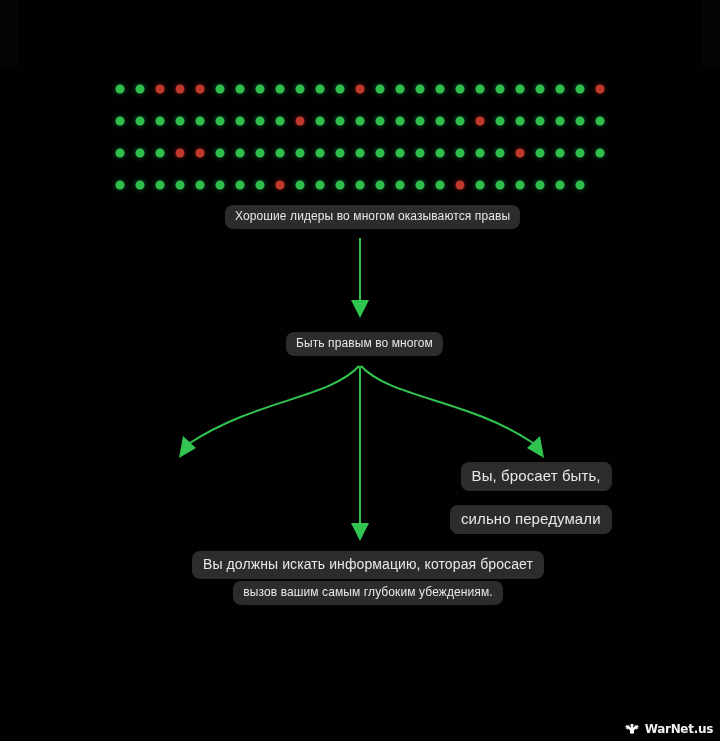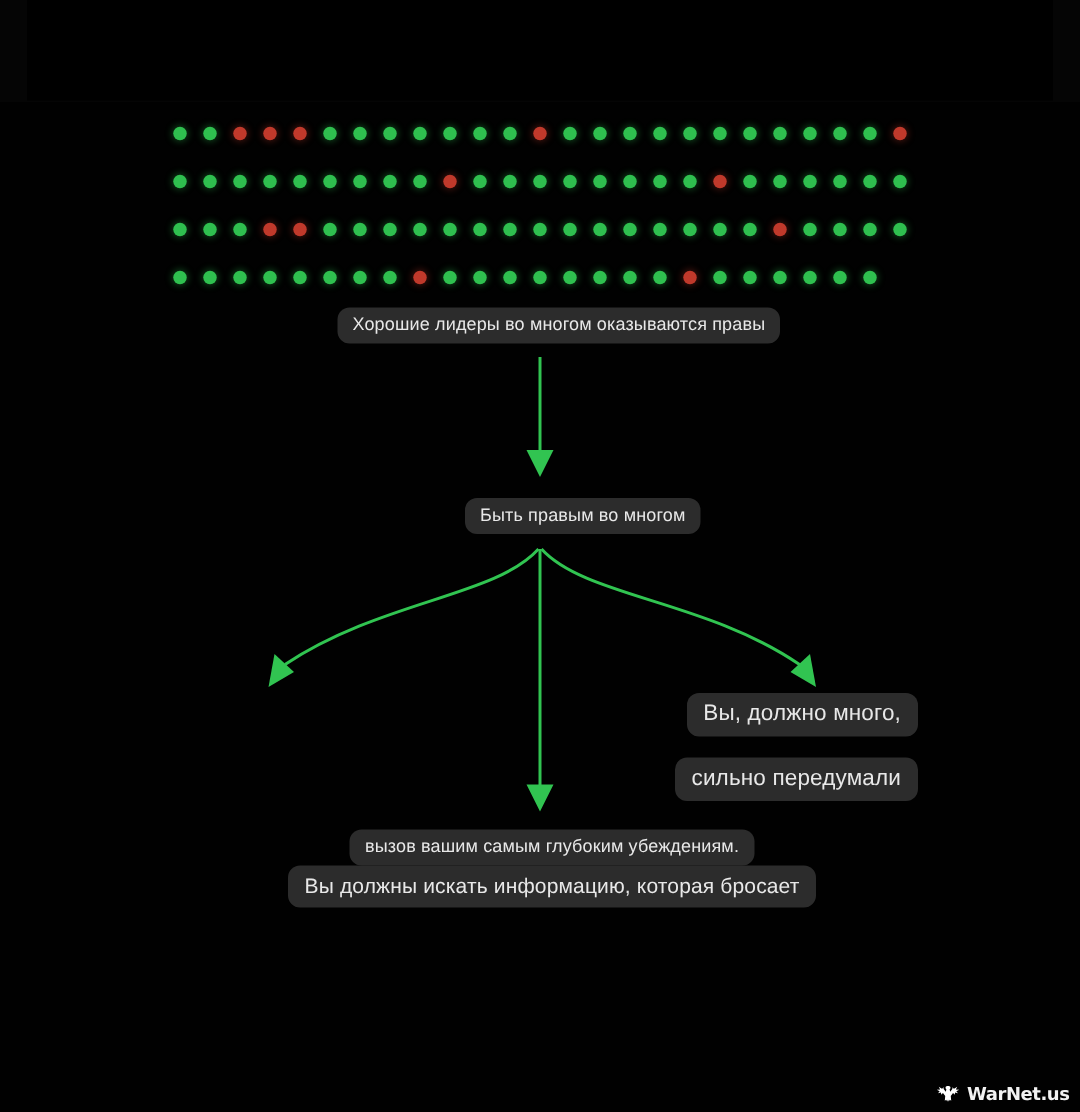--- a/index.html
+++ b/index.html
@@ -107,21 +107,20 @@
     left: 225px;
     top: 205px;
     align-items: center;
     justify-content: center;
   }
   
   #node-middle {
     left: 286px;
     top: 332px;
     align-items: center;
-    margin-left: 24px;
   }
   
   #node-left {
     left: 129px;
     top: 464px;
     align-items: flex-start;
   }
   #node-left .chip.line2 {
     margin-top: 2px;
     margin-left: 6px;
@@ -309,27 +308,27 @@
   <div class="chip-group" id="node-top">
     <div class="chip">Хорошие лидеры во многом оказываются правы</div>
   </div>
 
   <div class="chip-group" id="node-middle">
     <div class="chip">Быть правым во многом</div>
   </div>
 
 
   <div class="chip-group" id="node-right">
-    <div class="chip line1">Вы, должно много,</div>
+    <div class="chip line1">Вы, бросает быть,</div>
     <div class="chip line2">сильно передумали</div>
   </div>
 
   <div class="chip-group" id="node-bottom">
+    <div class="chip line1">Вы должны искать информацию, которая бросает</div>
     <div class="chip line2">вызов вашим самым глубоким убеждениям.</div>
-    <div class="chip line1">Вы должны искать информацию, которая бросает</div>
   </div>
 
 
   <div id="watermark">
     <svg width="17" height="14" viewBox="0 0 34 28">
       <path fill="#ffffff" d="M17 4 c1.4 0 2.3 1.1 2.3 2.4 0 1.0-0.5 1.7-1.2 2.1 l0.9 3.0 3.0-3.8 -0.6-2.2 2.6 2.0 4.4-2.6 -2.0 3.6 4.6 0.6 -3.9 1.8 2.2 2.6 -4.0-0.7 -0.2 2.9 -2.4-2.3 -3.0 4.0 0.6 6.3 -1.9-1.5 -1.4 2.4 -1.0-2.6 -1.0 2.6 -1.4-2.4 -1.9 1.5 0.6-6.3 -3.0-4.0 -2.4 2.3 -0.2-2.9 -4.0 0.7 2.2-2.6 -3.9-1.8 4.6-0.6 -2.0-3.6 4.4 2.6 2.6-2.0 -0.6 2.2 3.0 3.8 0.9-3.0 c-0.7-0.4-1.2-1.1-1.2-2.1 0-1.3 0.9-2.4 2.3-2.4 z"></path>
     </svg>
     <span class="wm-text">WarNet.us</span>
   </div>
 

